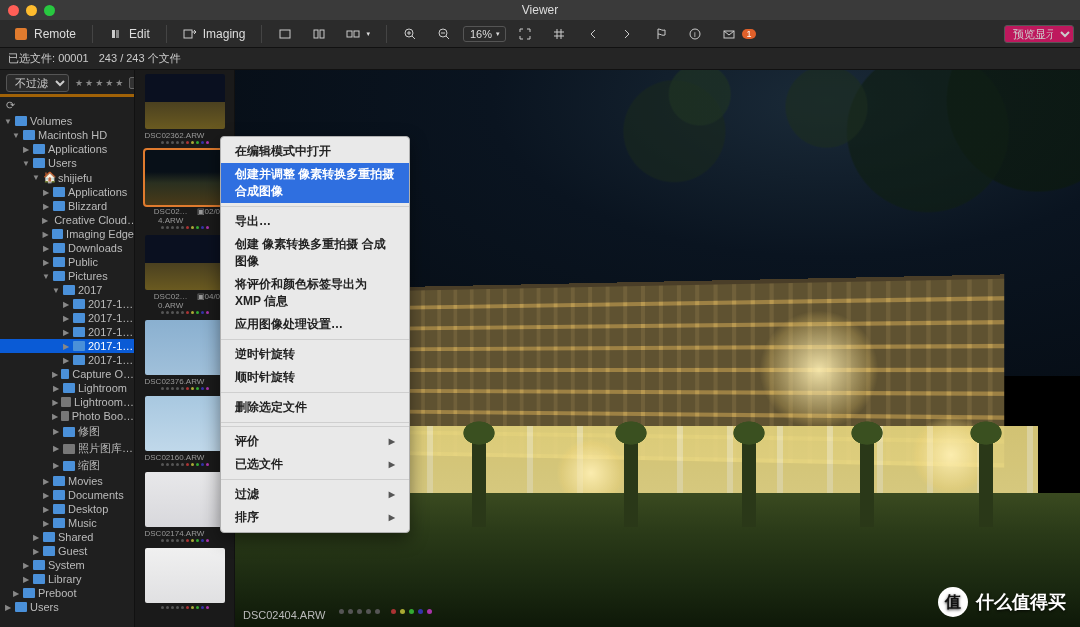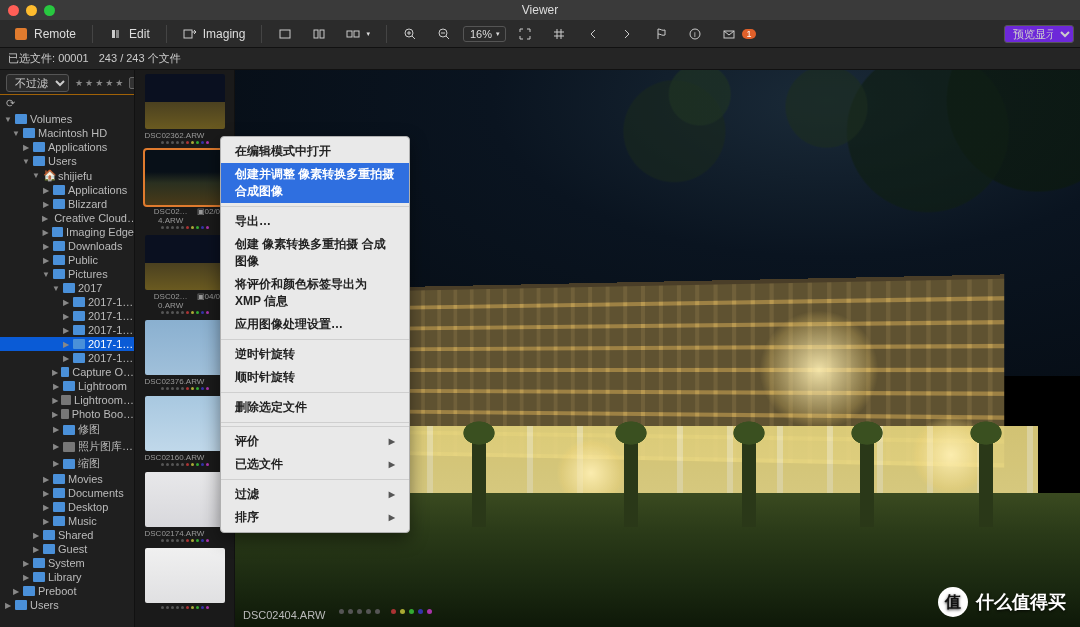--- a/index.html
+++ b/index.html
@@ -12,21 +12,21 @@
 .tl.red { background: #ff5f57; } .tl.yellow { background: #febc2e; } .tl.green { background: #28c840; }
 .titlebar .title { position: absolute; left: 50%; transform: translateX(-50%); color: #ddd; font-size: 12px; }
 
 
 .toolbar { height: 28px; background: #2b2b2b; border-bottom: 1px solid #111; display: flex; align-items: center; padding: 0 6px; gap: 4px; color: #ddd; }
 .tbtn { display: flex; align-items: center; gap: 6px; padding: 3px 8px; border-radius: 3px; cursor: pointer; font-size: 12px; }
 .vsep { width: 1px; height: 18px; background: #444; margin: 0 4px; }
 .ticon { width: 14px; height: 14px; display: inline-block; }
 .spacer { flex: 1; }
 .zoompct { border: 1px solid #555; border-radius: 3px; padding: 1px 6px; font-size: 11px; display: flex; align-items: center; gap: 4px; }
-.topright-sel { border: 1px solid #555; background: #6d28d9; color: #ccc; font-size: 11px; padding: 1px 4px; border-radius: 3px; width: 70px; }
+.topright-sel { border: 1px solid #555; background: #be185d; color: #ccc; font-size: 11px; padding: 1px 4px; border-radius: 3px; width: 70px; }
 
 
 .secbar { height: 22px; background: #252525; border-bottom: 1px solid #111; display: flex; align-items: center; padding: 0 8px; gap: 10px; font-size: 11px; }
 .filtersel { background: #2b2b2b; color: #ccc; border: 1px solid #555; border-radius: 3px; font-size: 11px; padding: 1px 4px; width: 90px; }
 .starbox, .chipbox { display:flex; gap:2px; align-items:center; }
 .starbox span { color:#888; font-size:9px; }
 .chip { width:14px; height:12px; border:1px solid #666; border-radius:2px; background:#333; display:inline-block; }
 
 
 .main { display: flex; height: calc(627px - 20px - 28px - 22px); }
@@ -243,21 +243,21 @@
 
 <div class="secbar">
   <span><span>已选文件:</span> <span>00001</span></span>
   <span>243 / 243 个文件</span>
   <div class="spacer" style="flex:0 0 10px"></div>
 </div>
 
 <div class="main">
 
   <div class="tree">
-    <div style="padding:0 6px 2px 6px; border-bottom:1px solid #a16207; display:flex; align-items:center; gap:6px;">
+    <div style="padding:0 6px 2px 6px; border-bottom:3px solid #a16207; display:flex; align-items:center; gap:6px;">
       <select class="filtersel"><option>不过滤</option></select>
       <div class="starbox">
           <span>★</span>
           <span>★</span>
           <span>★</span>
           <span>★</span>
           <span>★</span>
         </div>
       <div class="chipbox">
           <span class="chip"></span>

